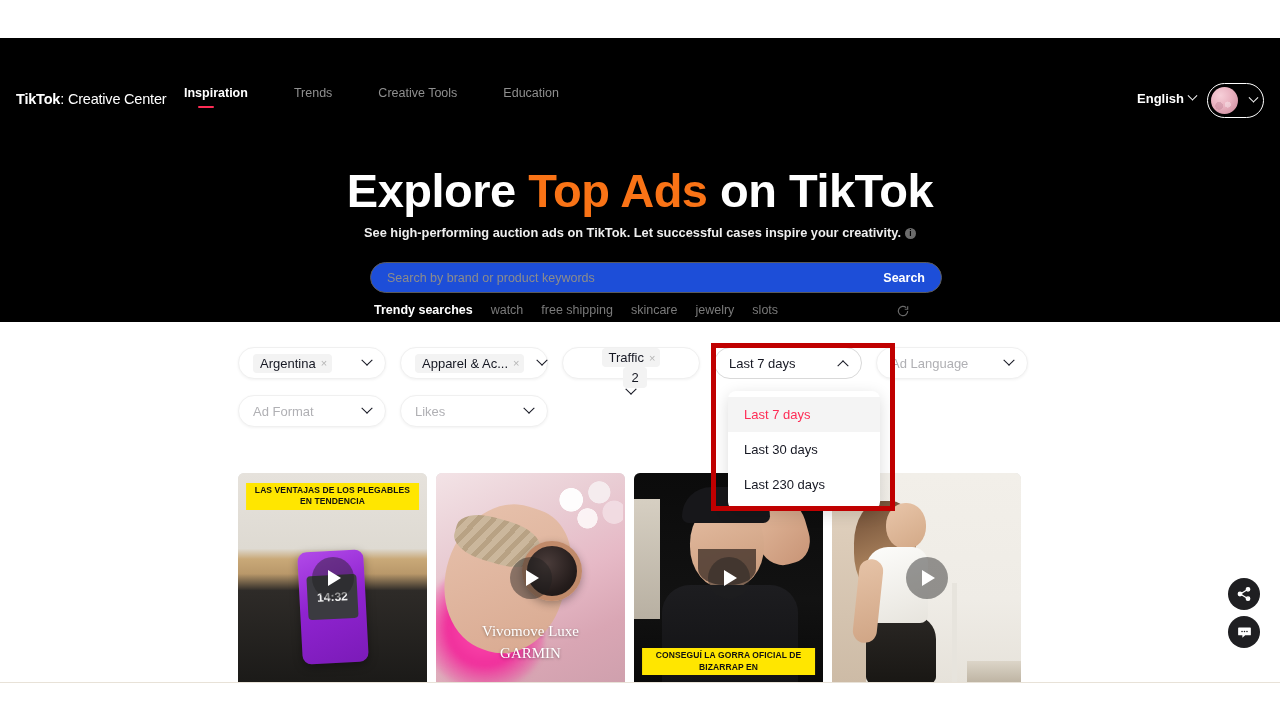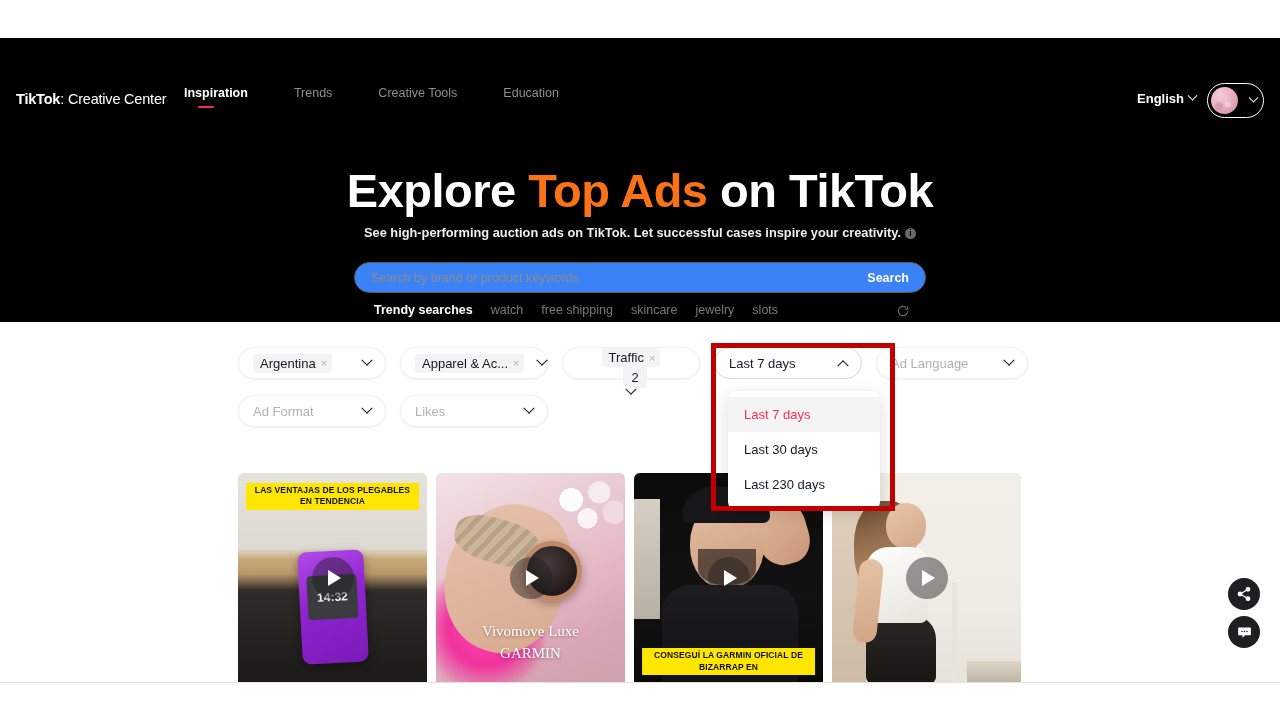--- a/index.html
+++ b/index.html
@@ -70,22 +70,22 @@
     position:absolute; top:187px; width:1280px; text-align:center;
     font-size:12.8px; color:#efefef; font-weight:bold;
   }
   .info-dot {
     display:inline-block; width:11px; height:11px; border-radius:50%;
     background:#6b6b6b; color:#000; font-size:8.5px; line-height:11px;
     text-align:center; font-weight:bold; vertical-align:1px; margin-left:4px;
   }
 
   .searchbar {
-    position:absolute; left:354px; top:224px; width:572px; height:31px;
-    border:1px solid #5a5a5a; border-radius:16px; background:#3b82f6;
+    position:absolute; left:370px; top:224px; width:572px; height:31px;
+    border:1px solid #5a5a5a; border-radius:16px; background:#1d4ed8;
     display:flex; align-items:center; padding:0 16px;
   }
   .search-input {
     flex:1; background:transparent; border:none; outline:none;
     font-family:"Liberation Sans", sans-serif; font-size:12.5px; color:#fff;
   }
   .search-input::placeholder { color:#8c8c8c; }
   .search-btn {
     background:transparent; border:none; color:#fff; font-size:12.5px;
     font-weight:bold; cursor:pointer; font-family:"Liberation Sans", sans-serif;
@@ -406,21 +406,21 @@
 
     <div class="card">
       <div class="art3">
         <div class="a3-wall"></div>
         <div class="a3-hand"></div>
         <div class="a3-head"></div>
         <div class="a3-beard"></div>
         <div class="a3-cap"></div>
         <div class="a3-body"></div>
       </div>
-      <div class="cap bottom">CONSEGUÍ LA GARMIN OFICIAL DE BIZARRAP EN</div>
+      <div class="cap bottom">CONSEGUÍ LA GORRA OFICIAL DE BIZARRAP EN</div>
       <div class="play"></div>
     </div>
 
     <div class="card">
       <div class="art4">
         <div class="a4-left"></div>
         <div class="a4-pole"></div>
         <div class="a4-hair"></div>
         <div class="a4-head"></div>
         <div class="a4-legs"></div>

